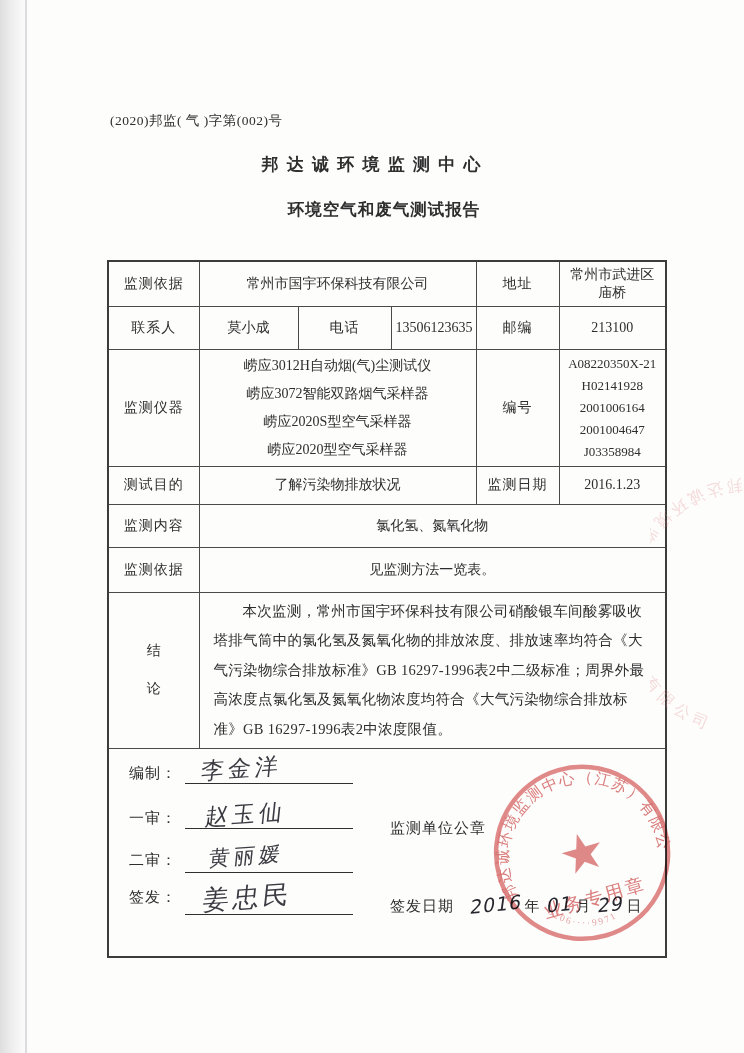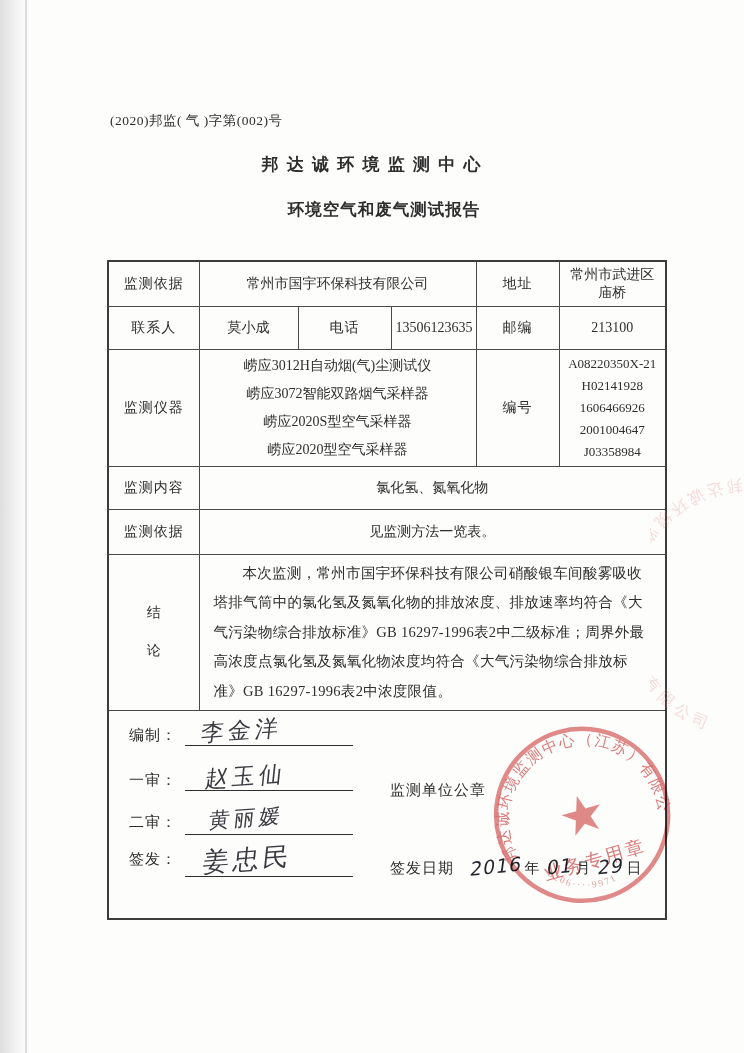--- a/index.html
+++ b/index.html
@@ -80,25 +80,31 @@
           <div>崂应3072智能双路烟气采样器</div>
           <div>崂应2020S型空气采样器</div>
           <div>崂应2020型空气采样器</div>
         </div>
       </td>
       <td class="lbl">编号</td>
       <td>
         <div class="serial-lines">
           <div>A08220350X-21</div>
           <div>H02141928</div>
-          <div>1606466926</div>
+          <div>2001006164</div>
           <div>2001004647</div>
           <div>J03358984</div>
         </div>
       </td>
+    </tr>
+    <tr class="r4">
+      <td class="lbl">测试目的</td>
+      <td colspan="3">了解污染物排放状况</td>
+      <td class="lbl">监测日期</td>
+      <td>2016.1.23</td>
     </tr>
     <tr class="r5">
       <td class="lbl">监测内容</td>
       <td colspan="5" class="left">氯化氢、氮氧化物</td>
     </tr>
     <tr class="r6">
       <td class="lbl">监测依据</td>
       <td colspan="5" class="left">见监测方法一览表。</td>
     </tr>
     <tr class="r7">

